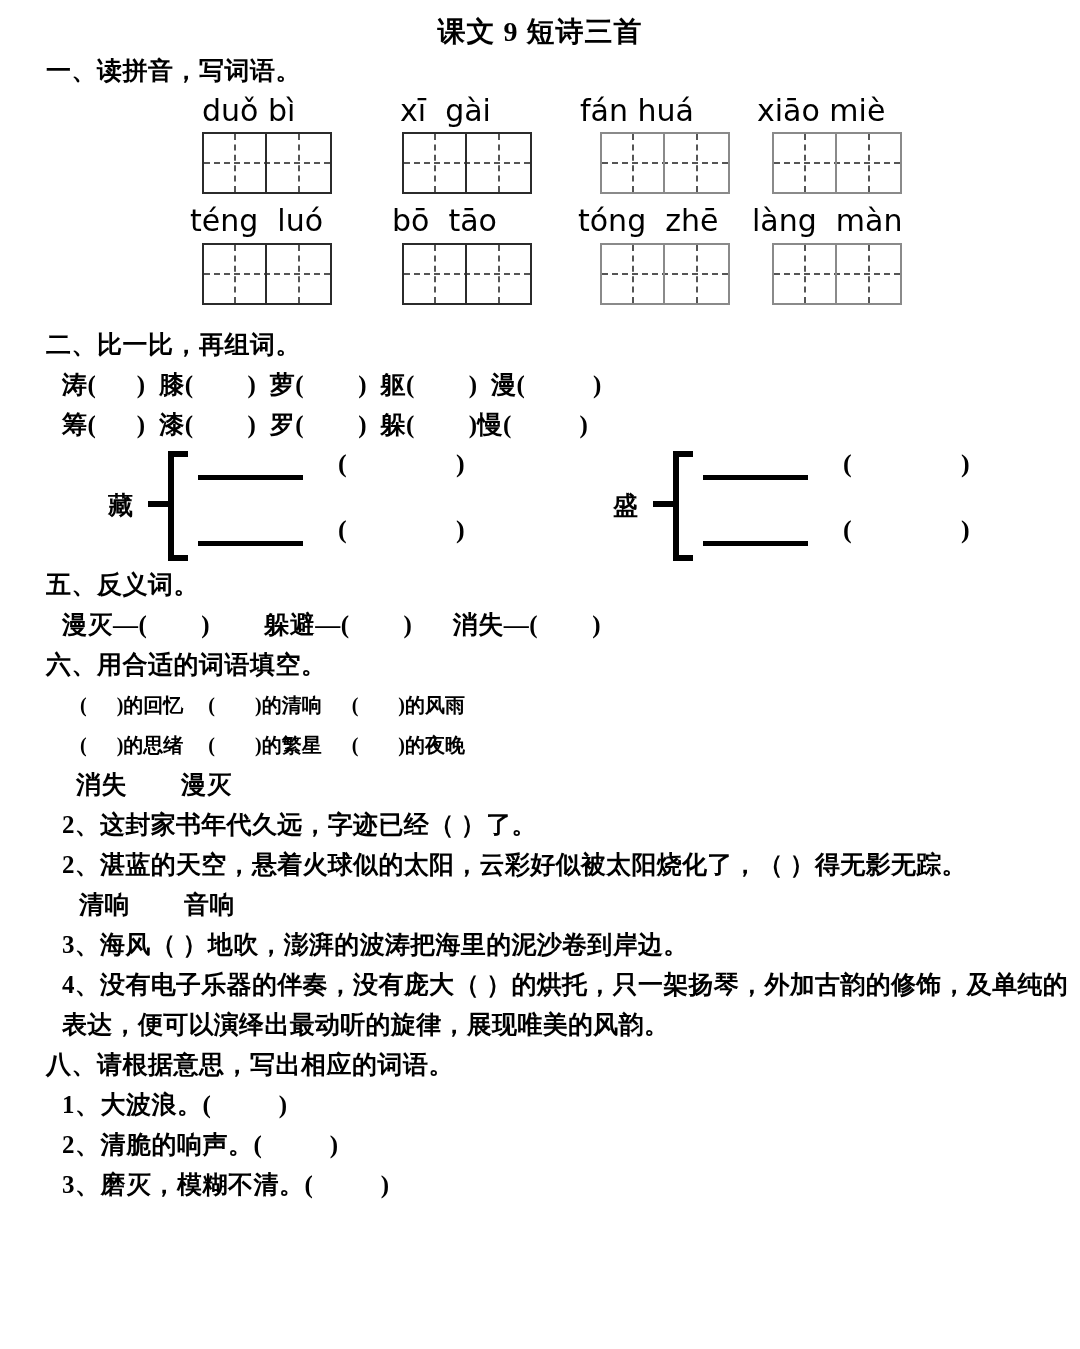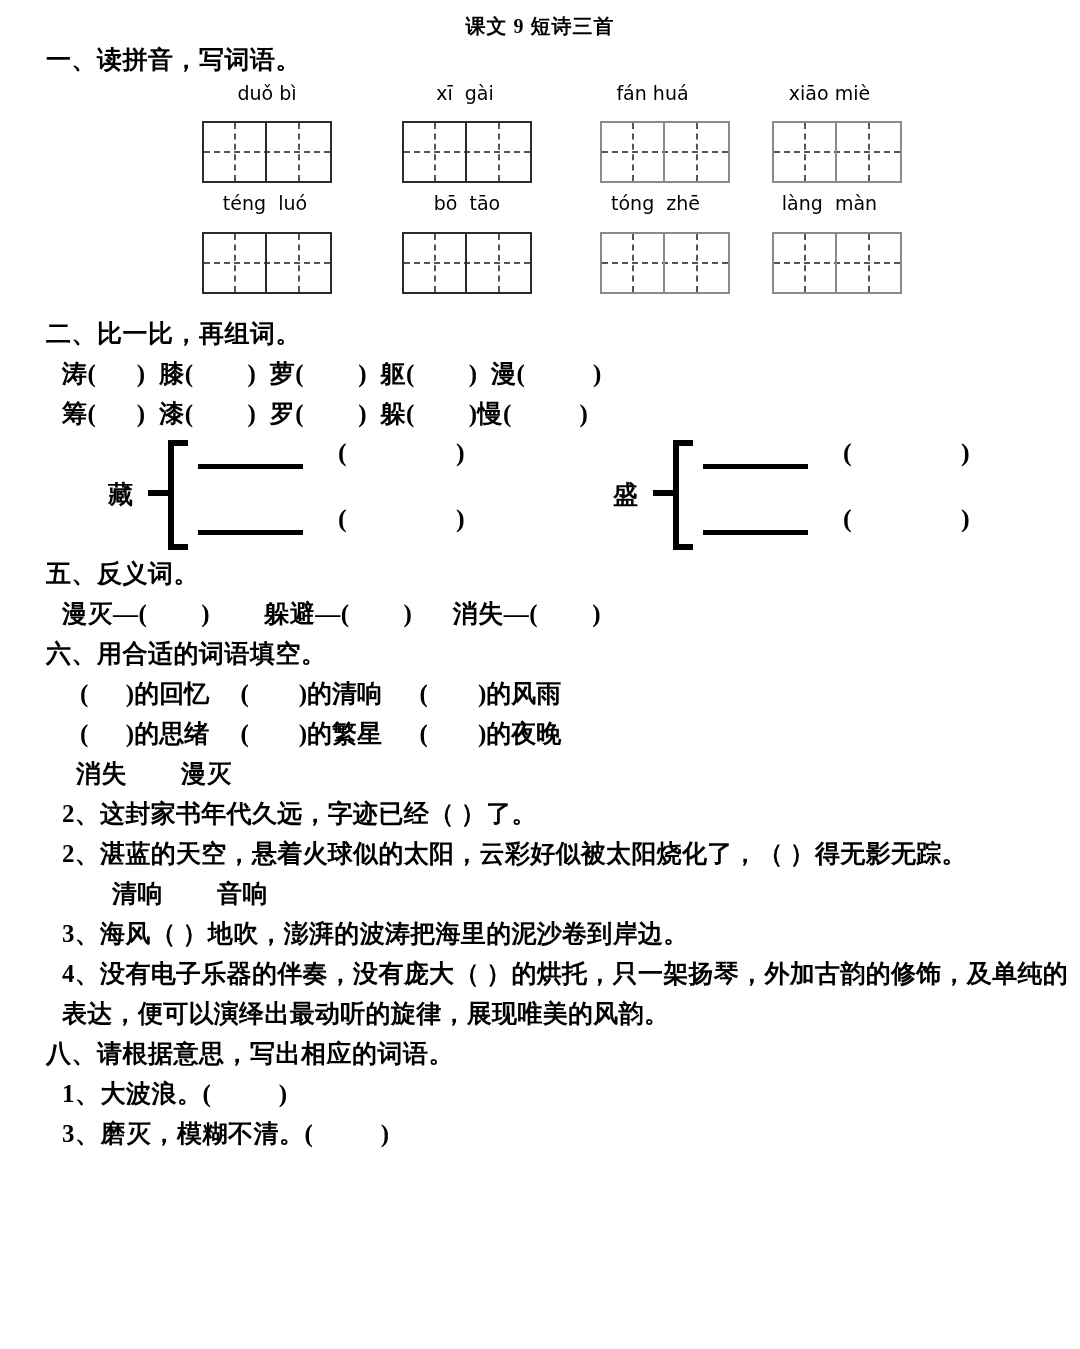--- a/index.html
+++ b/index.html
@@ -13,21 +13,21 @@
     color: #000;
     position: relative;
     overflow: hidden;
   }
 
   .page { padding: 0; position: relative; width: 1080px; height: 1349px; }
 
   
   .doc-title {
     text-align: center;
-    font-size: 20px;
+    font-size: 28px;
     font-weight: bold;
     letter-spacing: 1px;
     padding-top: 13px;
     font-family: "Liberation Serif", "DejaVu Serif", serif;
   }
 
   
   .sec-head {
     font-size: 25px;
     font-weight: bold;
@@ -37,41 +37,40 @@
   }
   .line {
     font-size: 25px;
     font-weight: bold;
     margin-left: 62px;
     line-height: 40px;
     letter-spacing: 0.5px;
     white-space: pre;
   }
   .line-indent {
-    font-size: 25px;
+    font-size: 20px;
     font-weight: bold;
     margin-left: 80px;
     line-height: 40px;
     white-space: pre;
   }
   .wrapline {
     font-size: 25px;
     font-weight: bold;
     margin-left: 62px;
     line-height: 40px;
     letter-spacing: 0.3px;
   }
 
   
   .pinyin-block { position: relative; height: 232px; margin-top: 2px; }
   .pinyin-cell {
     position: absolute;
     font-family: "DejaVu Sans", "Liberation Sans", sans-serif;
-    font-size: 19px;
-    text-align: center;
+    font-size: 30px;
     white-space: pre;
   }
   .grid {
     position: absolute;
     width: 130px; height: 62px;
     border: 2px solid #2b2b2b;
     display: flex;
   }
   .grid.light { border-color: #8a8a8a; }
   .grid::before {
@@ -224,21 +223,22 @@
   <div class="sec-head">五、反义词。</div>
   <div class="line">漫灭—(        )        躲避—(        )      消失—(        )</div>
 
   <div class="sec-head">六、用合适的词语填空。</div>
   <div class="line-indent">(      )的回忆     (        )的清响      (        )的风雨</div>
   <div class="line-indent">(      )的思绪     (        )的繁星      (        )的夜晚</div>
 
   <div class="line" style="margin-left:76px;">消失        漫灭</div>
   <div class="wrapline">2、这封家书年代久远，字迹已经（        ）了。</div>
   <div class="wrapline">2、湛蓝的天空，悬着火球似的太阳，云彩好似被太阳烧化了，（        ）得无影无踪。</div>
-  <div class="line" style="margin-left:112px;">清响        音响</div>
+  <div class="line" style="margin-left:79px;">清响        音响</div>
   <div class="wrapline">3、海风（        ）地吹，澎湃的波涛把海里的泥沙卷到岸边。</div>
   <div class="wrapline">4、没有电子乐器的伴奏，没有庞大（        ）的烘托，只一架扬琴，外加古韵的修饰，及单纯的表达，便可以演绎出最动听的旋律，展现唯美的风韵。</div>
 
   <div class="sec-head">八、请根据意思，写出相应的词语。</div>
   <div class="line">1、大波浪。(          )</div>
+  <div class="line">2、清脆的响声。(          )</div>
   <div class="line">3、磨灭，模糊不清。(          )</div>
 
 </div>
 
 </body></html>

